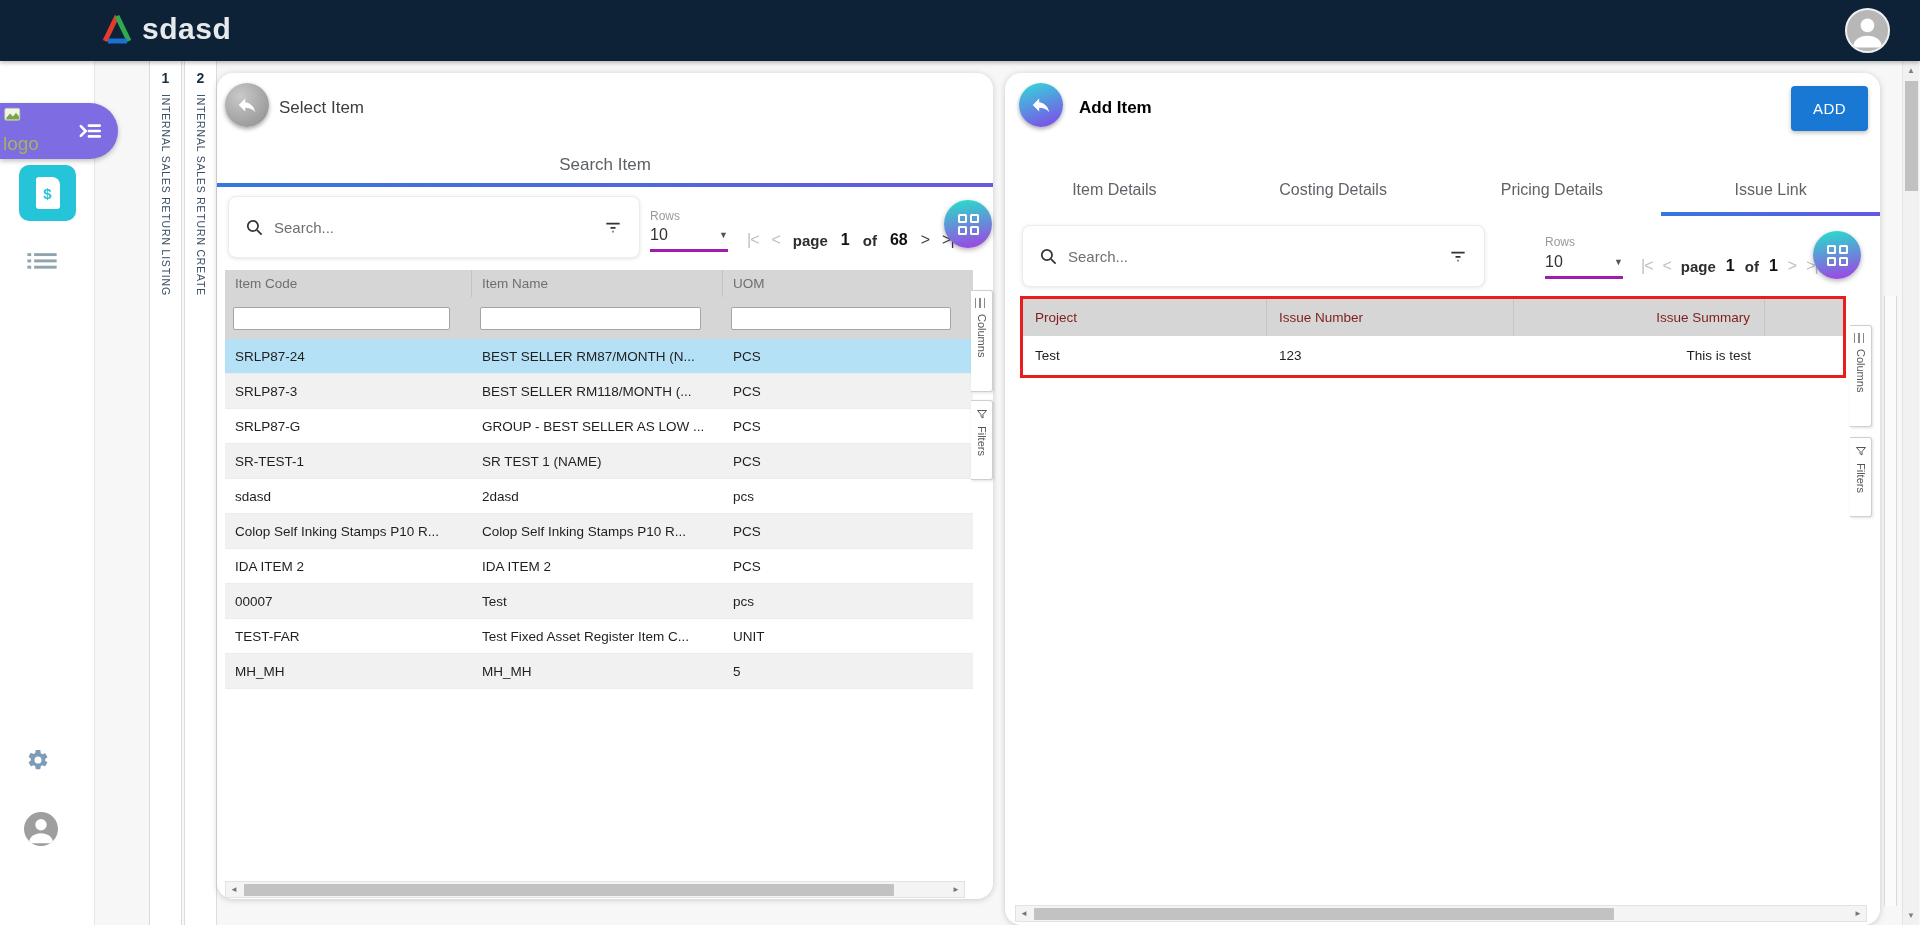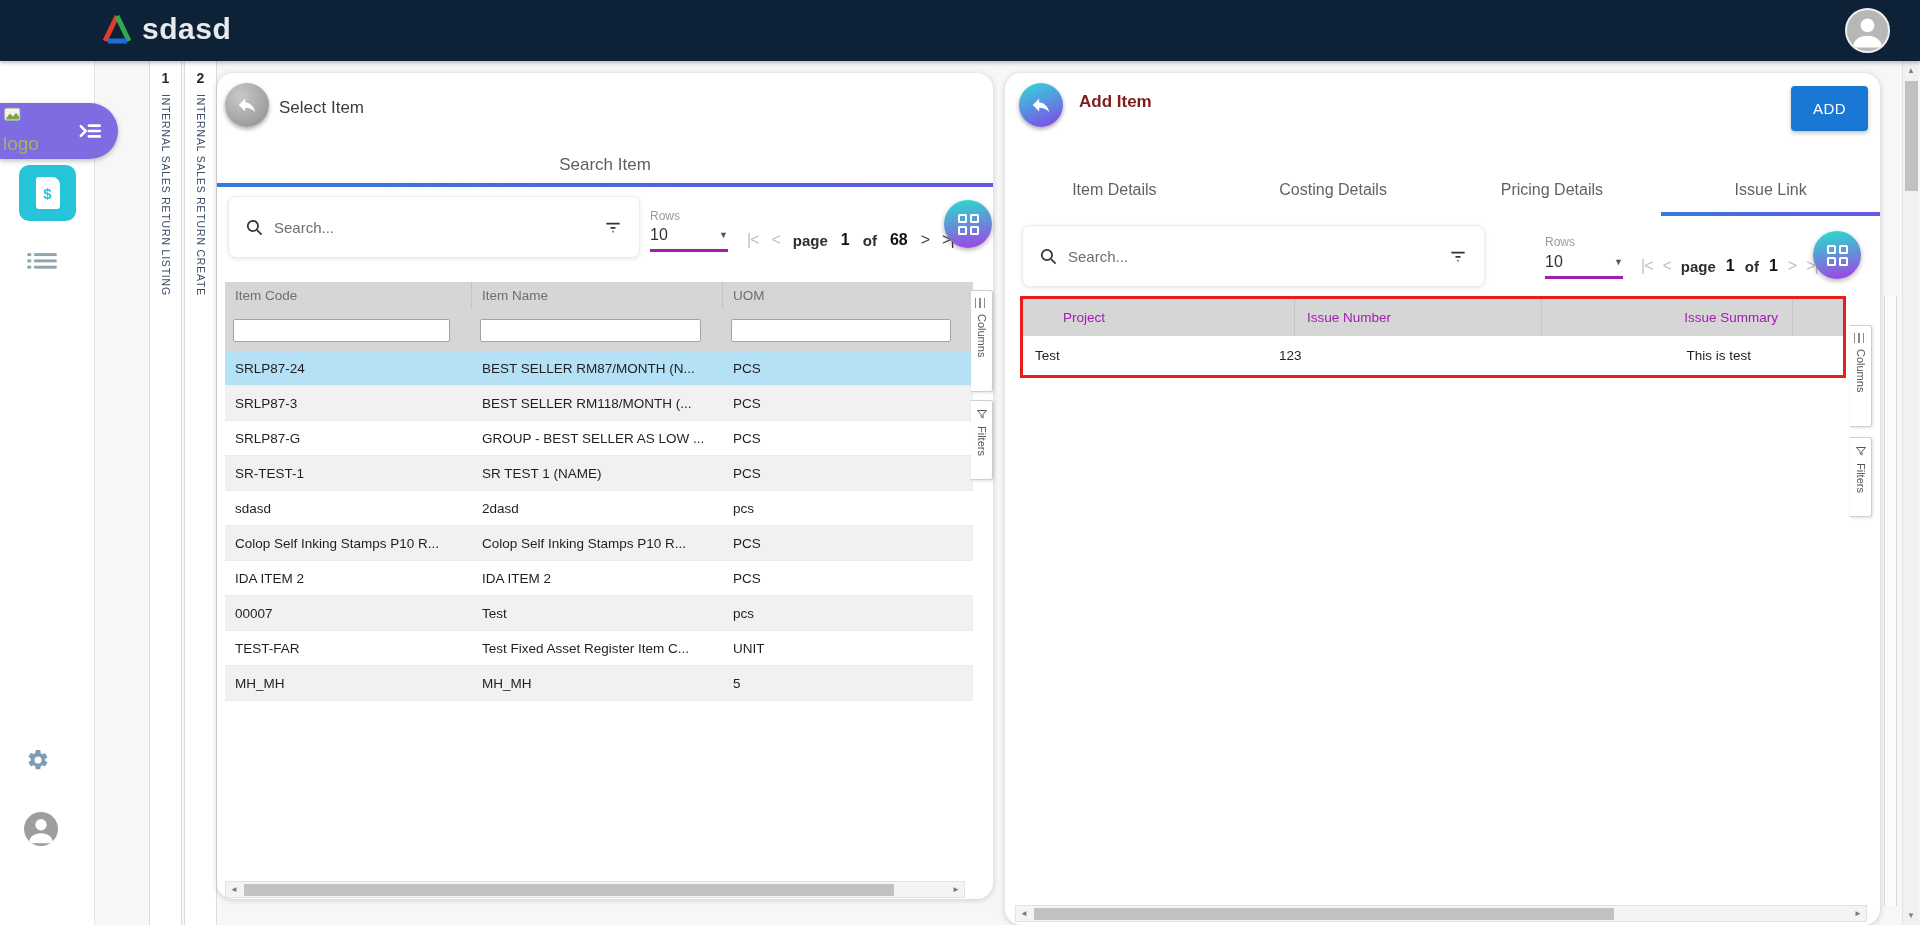--- a/index.html
+++ b/index.html
@@ -85,21 +85,21 @@
   .pg-num { font-weight:700; color:#111; font-size:16px; }
 
   .gridbtn { position:absolute; width:48px; height:48px; border-radius:50%; cursor:pointer;
              background:linear-gradient(170deg,#2ed5cd 8%,#9a4ae2 92%);
              box-shadow:0 2px 5px rgba(0,0,0,.3);
              display:flex; align-items:center; justify-content:center; }
   .gridglyph { display:grid; grid-template-columns:9px 9px; grid-template-rows:9px 9px; gap:3px; }
   .gridglyph i { border:2px solid #fff; border-radius:1.5px; }
 
   
-  .lt { position:absolute; left:8px; top:197px; width:748px;margin-top:12px; }
+  .lt { position:absolute; left:8px; top:197px; width:748px; }
   .lt-head { display:flex; background:#d6d6d6; height:27px; line-height:27px;
              font-size:13.5px; color:#6f6f6f; }
   .lt-filter { display:flex; background:#d6d6d6; height:42px; align-items:center; }
   .lt-filter input { height:23px; width:88%; margin-left:8px; border:1px solid #a4a4a4;
                      border-radius:2px; outline:none; padding:0 4px; background:#fff; }
   .lt-row { display:flex; height:35px; line-height:35px; font-size:13.5px; color:#1f1f1f;
             border-bottom:1px solid #ececec; background:#fff; cursor:pointer; }
   .lt-body .lt-row:nth-child(even) { background:#f1f1f1; }
   .lt-body .lt-row.selected { background:#b5e1f7; }
   .c1 { width:247px; padding-left:10px; } .c2 { width:251px; padding-left:10px; }
@@ -129,21 +129,21 @@
 
   
   .addbtn { position:absolute; left:786px; top:13px; width:77px; height:45px; background:#1878d3;
             color:#fff; font-weight:400; font-size:15px; letter-spacing:.5px; border:none; border-radius:4px;
             box-shadow:0 2px 4px rgba(0,0,0,.25); cursor:pointer; }
   .rtabs { position:absolute; left:0; top:95px; width:100%; height:44px; display:flex; }
   .rtab { width:25%; text-align:center; line-height:44px; font-size:16px; color:#5f6368; cursor:pointer; }
   .rtab-underline { position:absolute; left:75%; width:25%; top:139px; }
 
   .redbox { position:absolute; left:15px; top:223px; width:826px; border:3px solid #e81e1e; }
-  .it-head { display:flex; background:#d6d6d6; height:37px; line-height:37px; font-size:13.5px; color:#a21caf;padding-left:28px; }
+  .it-head { display:flex; background:#d6d6d6; height:37px; line-height:37px; font-size:13.5px; color:#7f1d1d; }
   .it-row { display:flex; background:#fff; height:39px; line-height:39px; font-size:13.5px; color:#1f1f1f; cursor:pointer; }
   .r1 { width:244px; padding-left:12px; } .r2 { width:247px; padding-left:12px; }
   .r3 { width:251px; text-align:right; padding-right:14px; } .r4 { flex:1; }
   .it-head .r1,.it-head .r2,.it-head .r3 { border-right:1px solid #c6c6c6; }
 
   svg { display:block; }
 </style>
 </head>
 <body>
 
@@ -351,21 +351,21 @@
   </div>
 </div>
 
 <div class="card card-right">
 
   <div class="backbtn grad" style="left:14px;top:10px">
     <svg width="22" height="22" viewBox="0 0 24 24">
       <path fill="#fff" d="M10 9V5l-7 7 7 7v-4.1c5 0 8.5 1.6 11 5.1-1-5-4-10-11-11z"></path>
     </svg>
   </div>
-  <span class="panel-title" style="left:74px;top:19px;font-weight:700;color:#7f1d1d">Add Item</span>
+  <span class="panel-title" style="left:74px;top:25px;font-weight:700;color:#000000">Add Item</span>
 
   <button class="addbtn">ADD</button>
 
   <div class="rtabs">
     <span class="rtab">Item Details</span>
     <span class="rtab">Costing Details</span>
     <span class="rtab">Pricing Details</span>
     <span class="rtab">Issue Link</span>
   </div>
   <div class="grad-bar rtab-underline"></div>

